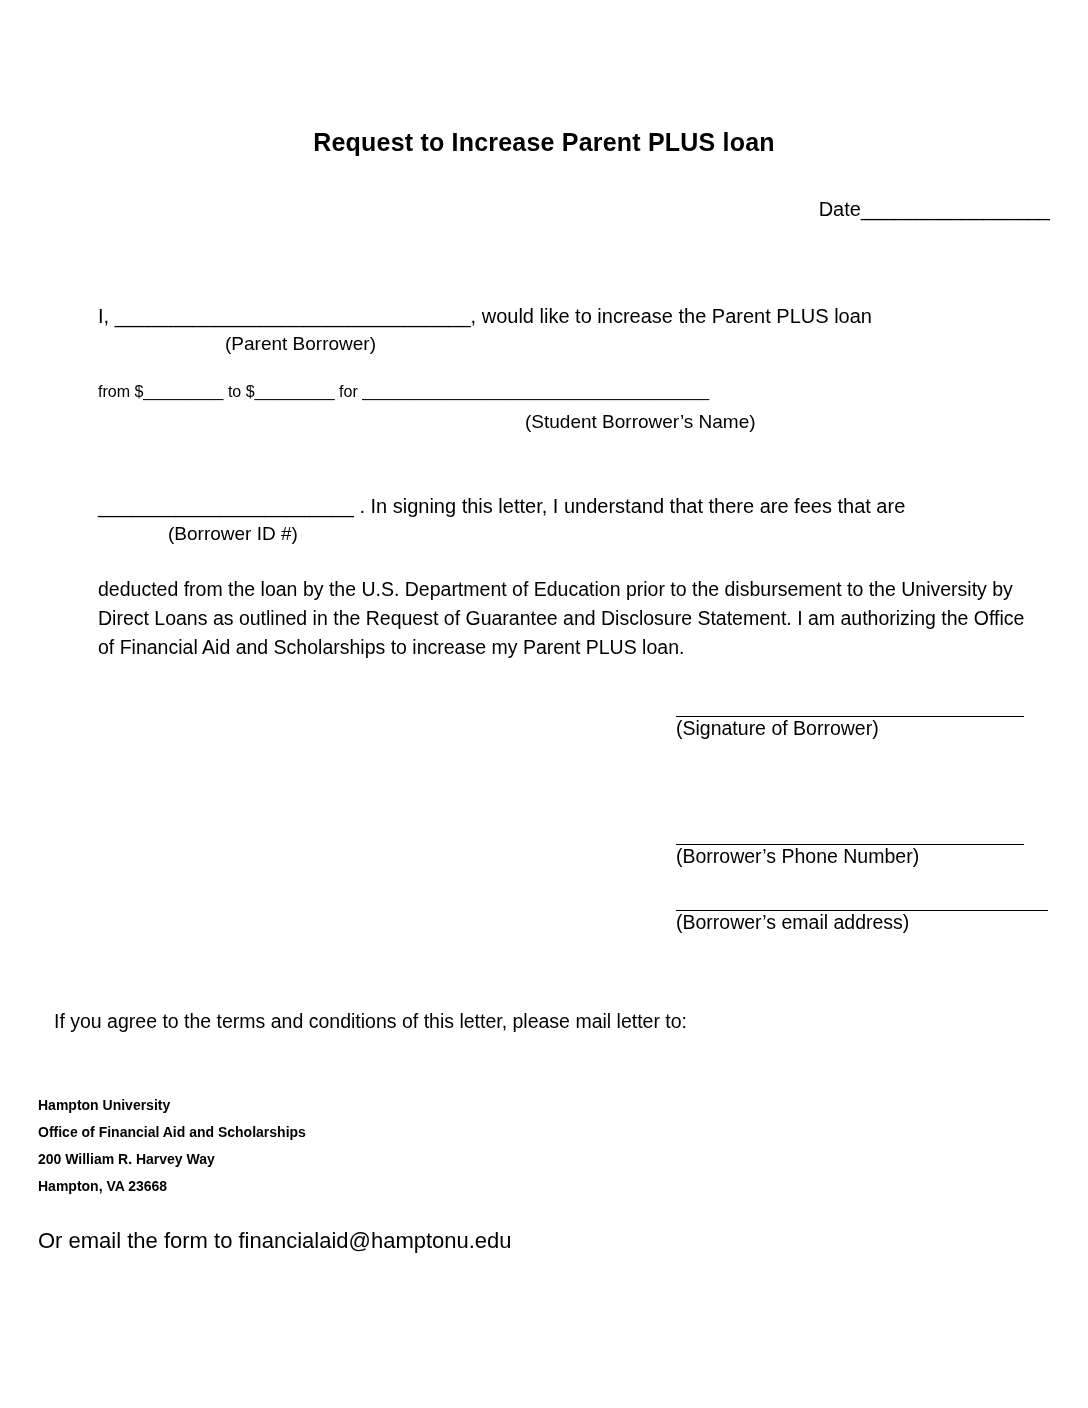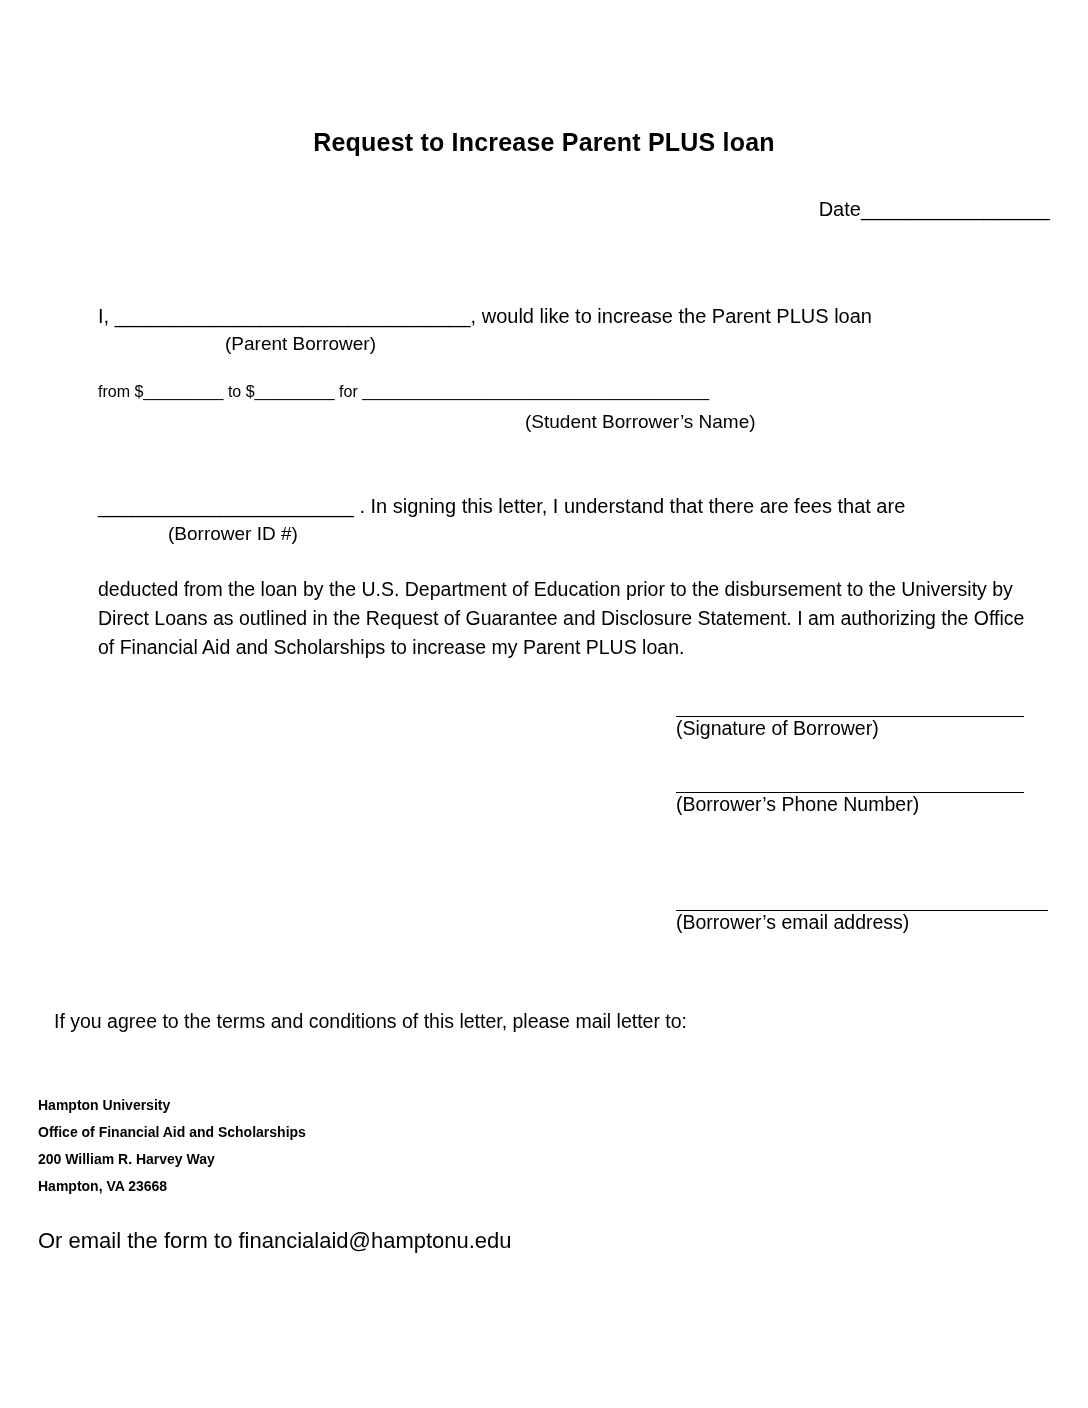--- a/index.html
+++ b/index.html
@@ -96,21 +96,21 @@
     width: 348px;
     height: 0;
   }
   .sig-rule.wide {
     width: 372px;
   }
   .sig-label {
     font-size: 19.5px;
   }
   .sig1 { top: 716px; }
-  .sig2 { top: 792px; }
+  .sig2 { top: 844px; }
   .sig3 { top: 910px; }
 
   .mail-intro {
     position: absolute;
     left: 38px;
     top: 1010px;
     font-size: 19.5px;
     margin-left: 16px;
   }
   .addr {

